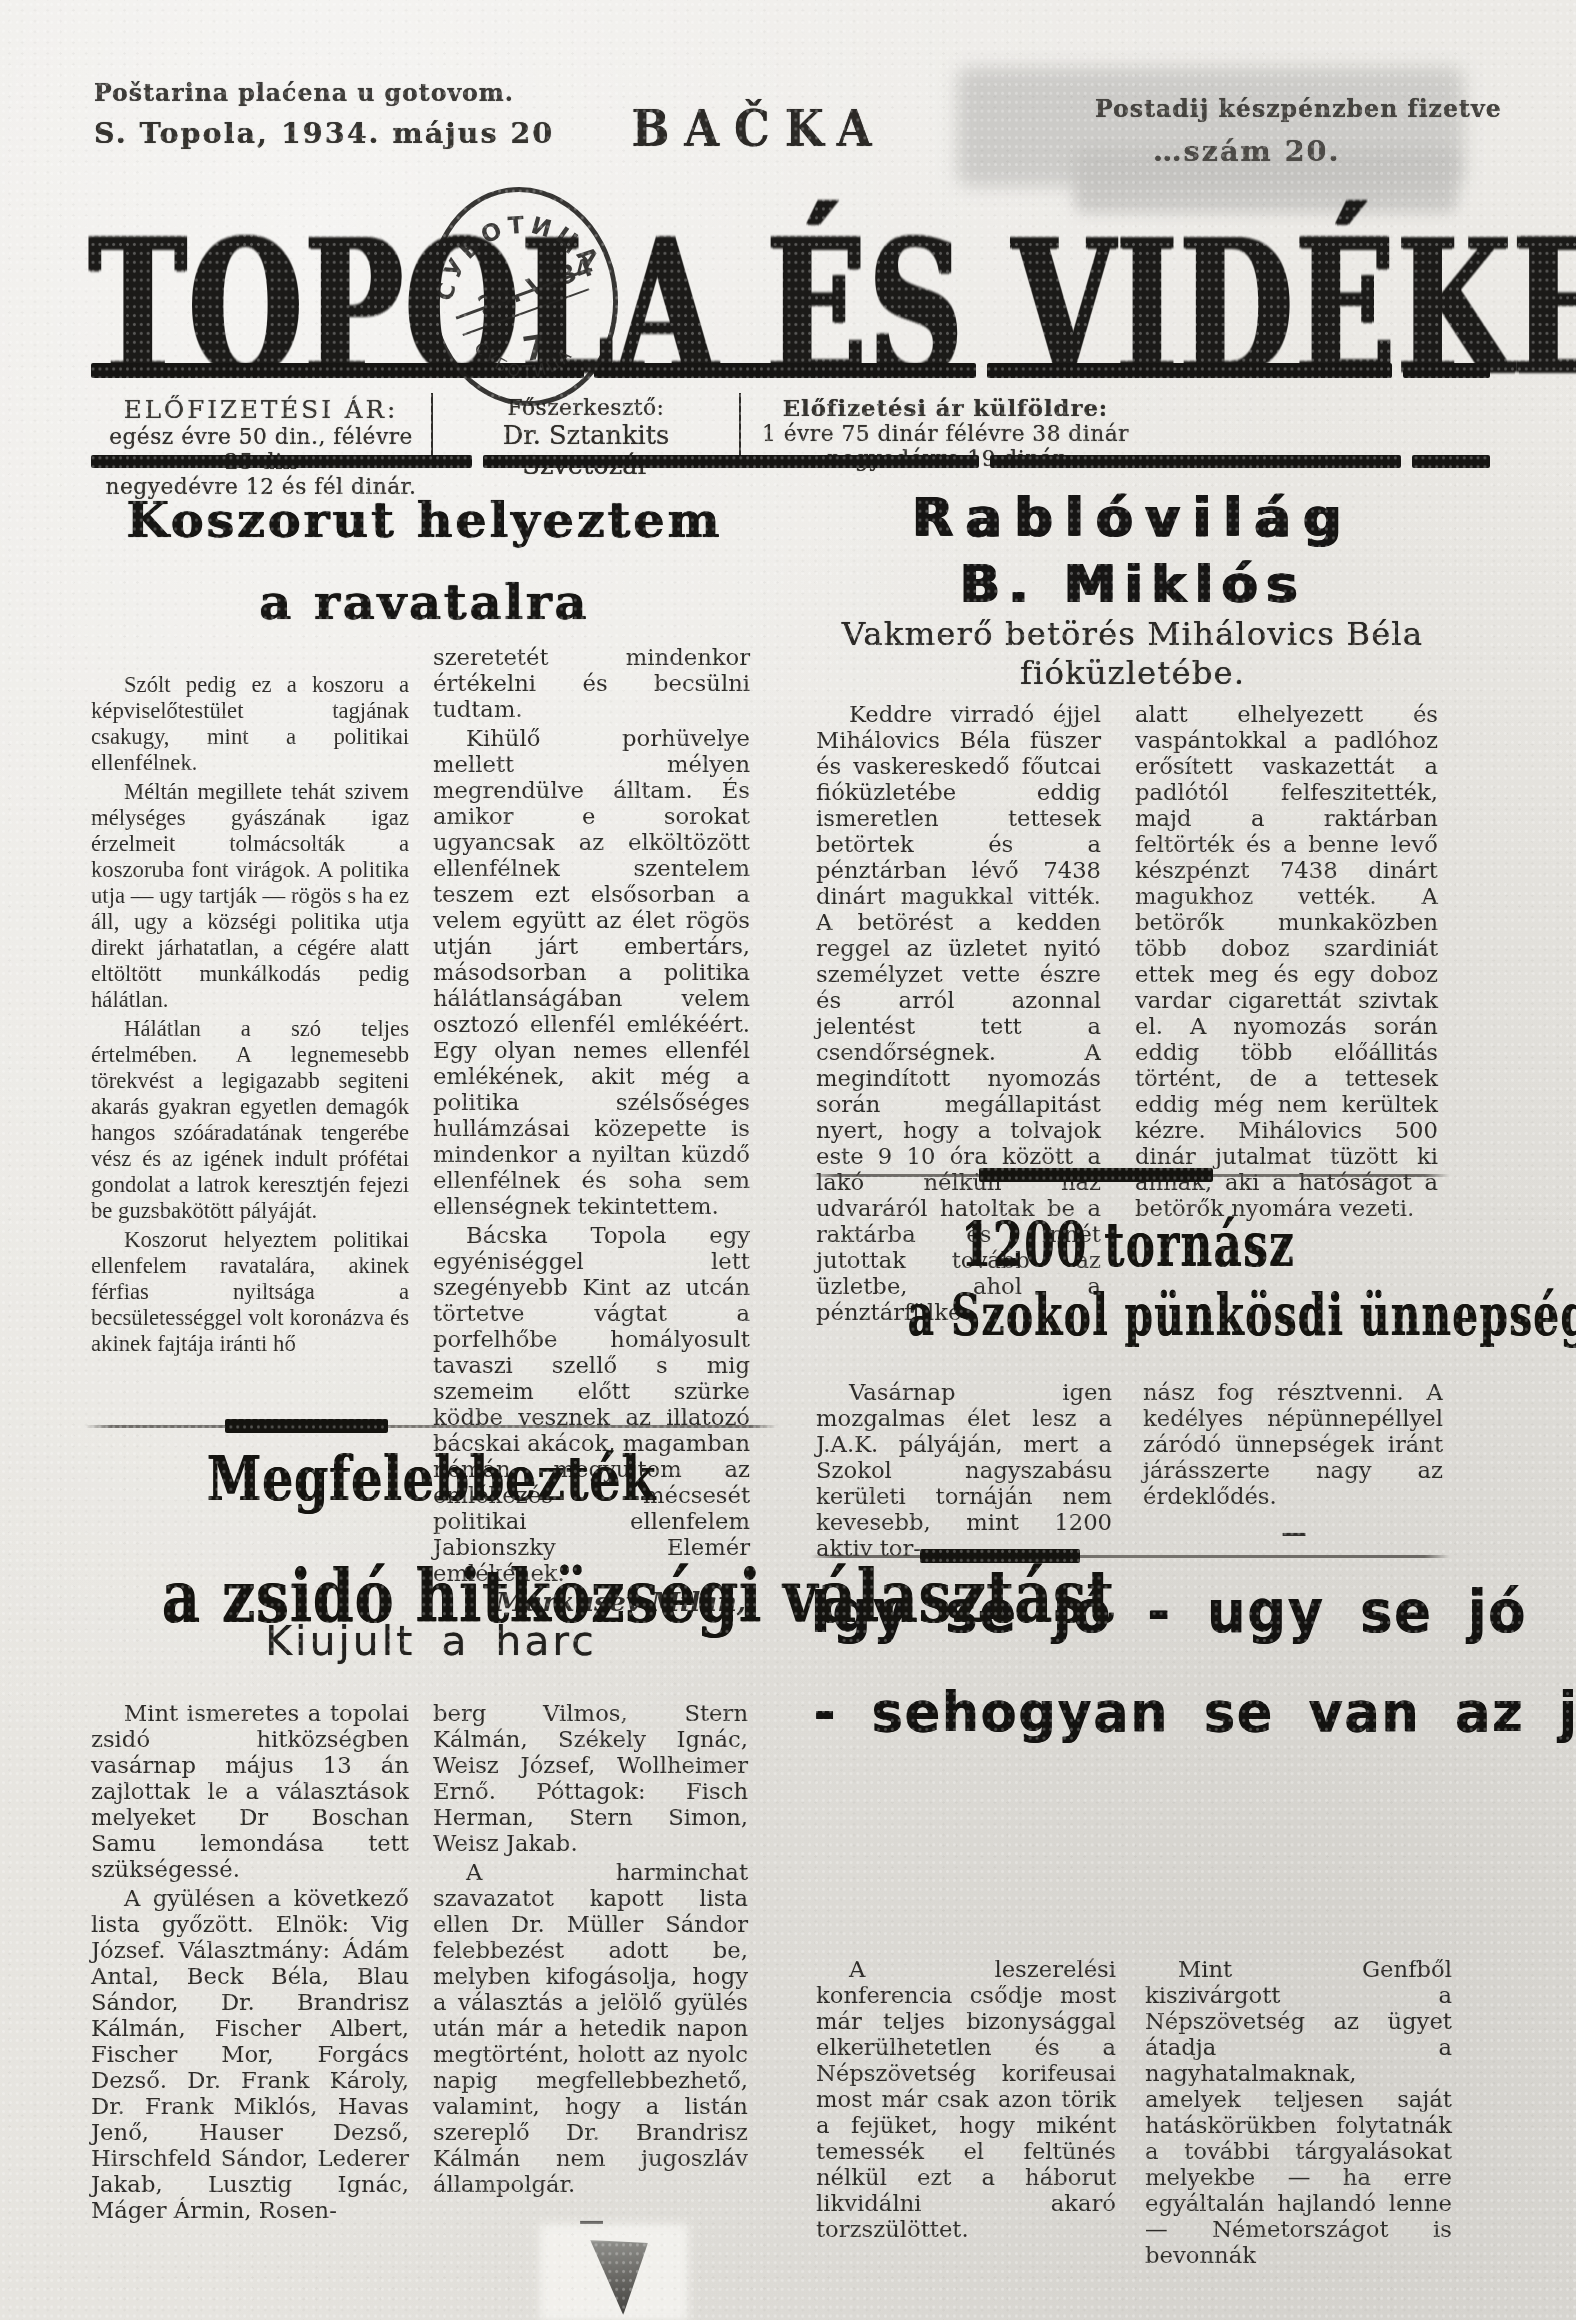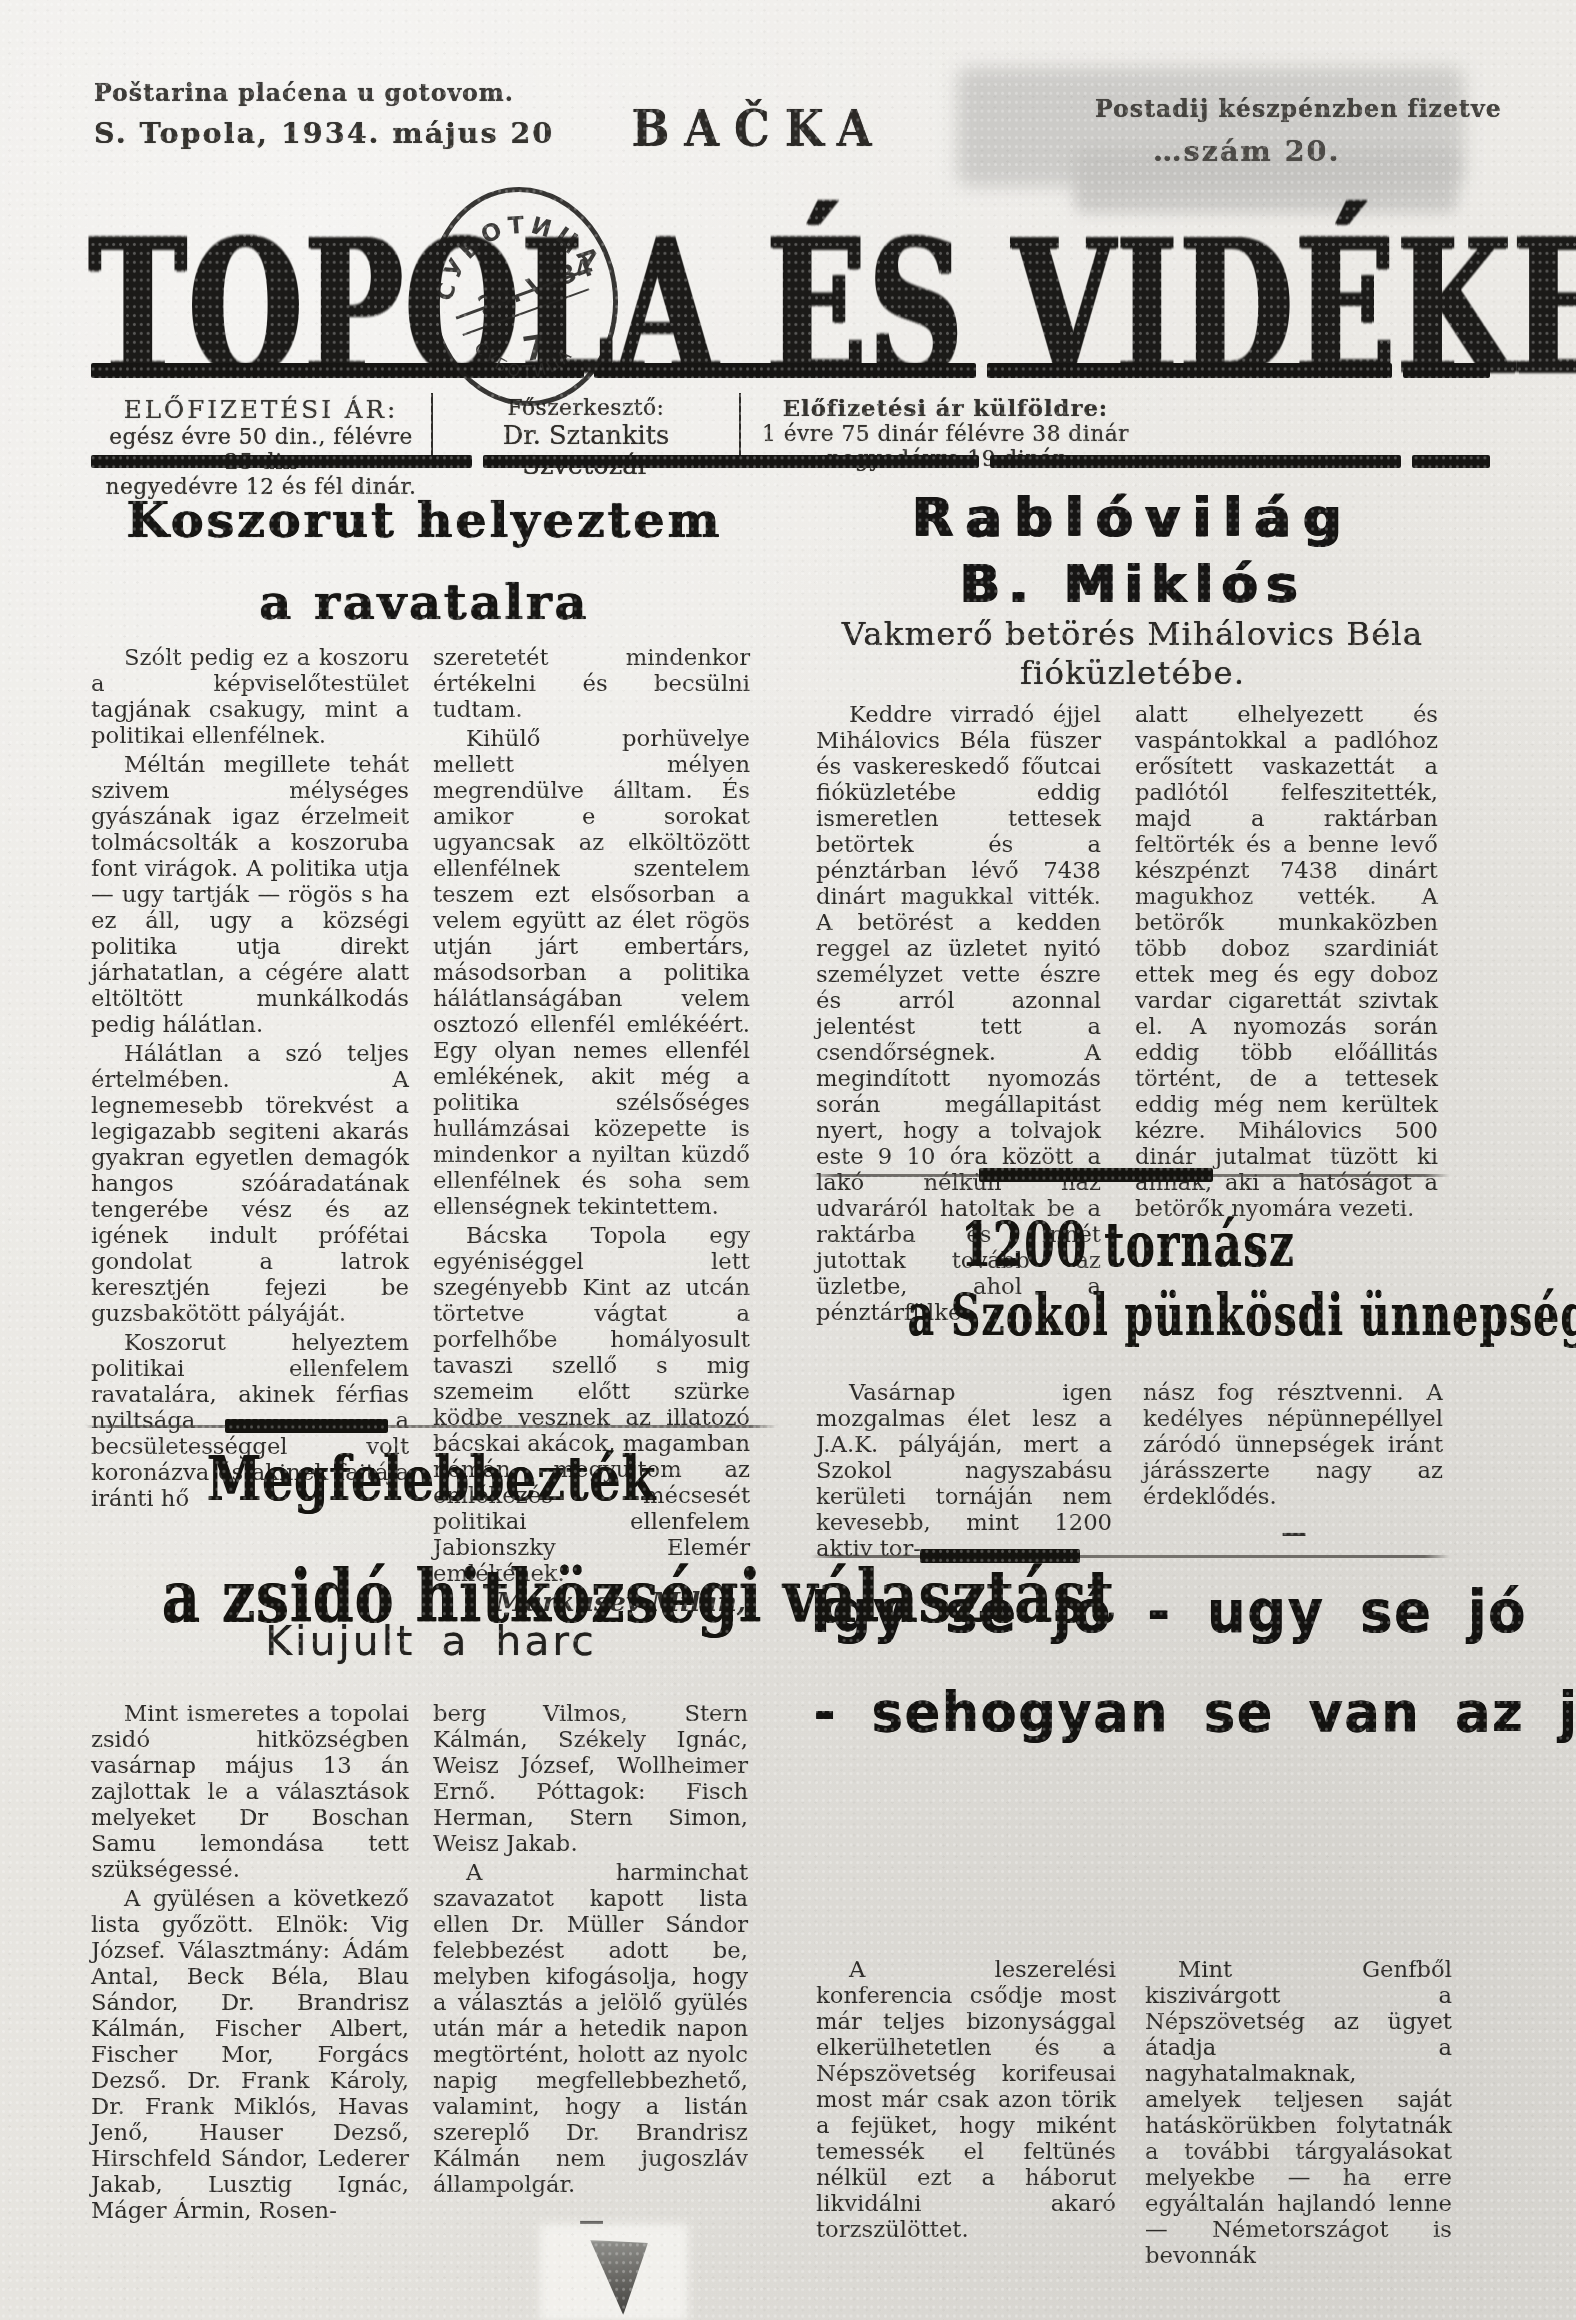--- a/index.html
+++ b/index.html
@@ -90,21 +90,21 @@
   .h-ig1{top:1578px; font-size:58px;} .h-ig2{top:1679px; font-size:56px;}
   .h-ig .cx{transform:scaleX(.93); word-spacing:15.8px; letter-spacing:2px; text-shadow:1px 0 #131210;}
   .sub-ang{left:783px; width:704px; top:1779px; font-size:31.5px; line-height:41px; color:#282623; letter-spacing:1px; word-spacing:6.9px;}
 
   .h-mf{left:84px; width:694px; color:#14130f; font-weight:bold; filter:blur(0.5px);}
   .h-mf1{top:1444px; font-size:57px;} .h-mf2{top:1531px; font-size:68px;margin-top:25px;}
   .h-mf .cx{transform:scaleX(.86) scaleY(1.08); letter-spacing:1px; text-shadow:1px 0 #14130f;}
   .sub-ki{left:84px; width:694px; top:1617px; font-size:41px; color:#22211e; font-family:"DejaVu Sans", sans-serif; letter-spacing:3px; word-spacing:9.9px;}
 
   
-  .kos-c1{left:91px;  top:644px;  width:318px;}
+  .kos-c1{left:91px;  top:672px;  width:318px;font-family:Liberation Serif, serif;}
   .kos-c2{left:433px; top:644px;  width:317px;}
   .rab-c1{left:816px; top:701px;  width:285px;}
   .rab-c2{left:1135px;top:701px;  width:303px;}
   .tz-c1 {left:816px; top:1379px; width:296px;}
   .tz-c2 {left:1143px;top:1379px; width:300px;}
   .mf-c1 {left:91px;  top:1700px; width:318px;}
   .mf-c2 {left:433px; top:1700px; width:315px;}
   .ig-c1 {left:816px; top:1956px; width:300px;}
   .ig-c2 {left:1145px;top:1956px; width:307px;}
 

